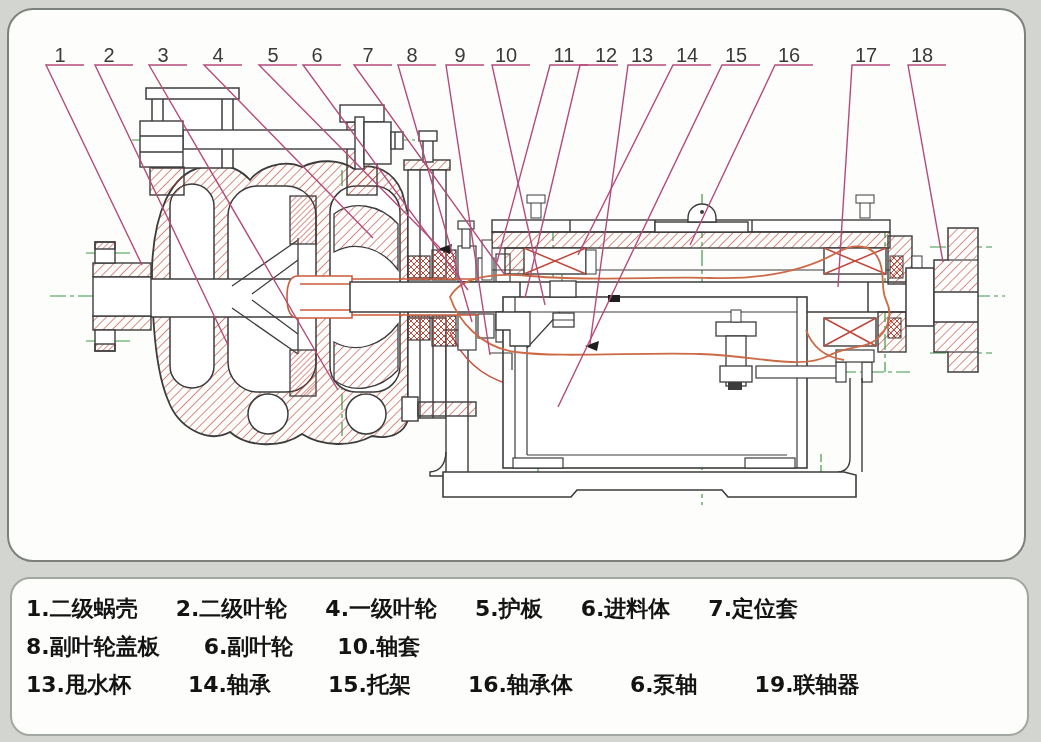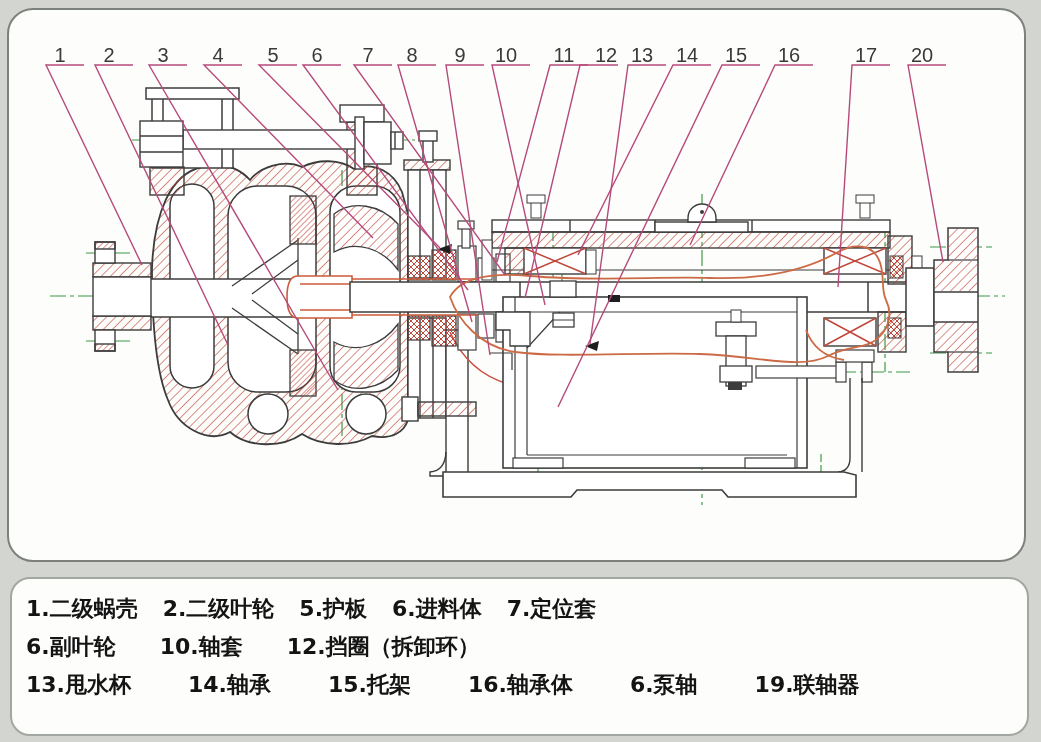--- a/index.html
+++ b/index.html
@@ -4,21 +4,21 @@
 <style>
   html,body{margin:0;padding:0;background:#d3d6d0;font-family:"Liberation Sans",sans-serif;}
   #stage{position:relative;width:1041px;height:742px;background:#d3d6d0;overflow:hidden;}
   .card{position:absolute;background:#fdfdfb;border:2px solid #90948f;box-sizing:border-box;}
   #drawCard{left:7px;top:8px;width:1019px;height:554px;border-radius:26px;border-color:#7d817d;}
   #legendCard{left:10px;top:577px;width:1019px;height:159px;border-radius:20px;border-color:#a3a7a2;}
   #dwg{position:absolute;left:0;top:0;}
   .callout{position:absolute;width:44px;text-align:center;font-size:20px;color:#3a3a3a;}
   .legend-row{position:absolute;left:16px;display:flex;white-space:nowrap;
               font-family:"DejaVu Sans",sans-serif;font-weight:700;font-size:22px;color:#141414;}
-  .r1{top:17px;gap:25px;}
+  .r1{top:17px;gap:38px;}
   .r2{top:55px;gap:44px;}
   .r3{top:93px;gap:57px;}
 </style>
 </head>
 <body>
 
 <div id="stage">
 
   <div class="card" id="drawCard"></div>
   <div class="card" id="legendCard"></div>
@@ -291,34 +291,35 @@
   <div class="callout" style="left:390px;top:44px"><span>8</span></div>
   <div class="callout" style="left:438px;top:44px"><span>9</span></div>
   <div class="callout" style="left:484px;top:44px"><span>10</span></div>
   <div class="callout" style="left:542px;top:44px"><span>11</span></div>
   <div class="callout" style="left:584px;top:44px"><span>12</span></div>
   <div class="callout" style="left:620px;top:44px"><span>13</span></div>
   <div class="callout" style="left:665px;top:44px"><span>14</span></div>
   <div class="callout" style="left:714px;top:44px"><span>15</span></div>
   <div class="callout" style="left:767px;top:44px"><span>16</span></div>
   <div class="callout" style="left:844px;top:44px"><span>17</span></div>
-  <div class="callout" style="left:900px;top:44px"><span>20</span></div>
+  <div class="callout" style="left:900px;top:44px"><span>18</span></div>
 
   <div style="position:absolute;left:10px;top:577px;width:1019px;height:159px">
     <div class="legend-row r1">
       <span>1.二级蜗壳</span>
       <span>2.二级叶轮</span>
+      <span>4.一级叶轮</span>
       <span>5.护板</span>
       <span>6.进料体</span>
       <span>7.定位套</span>
     </div>
     <div class="legend-row r2">
+      <span>8.副叶轮盖板</span>
       <span>6.副叶轮</span>
       <span>10.轴套</span>
-      <span>12.挡圈（拆卸环）</span>
     </div>
     <div class="legend-row r3">
       <span>13.甩水杯</span>
       <span>14.轴承</span>
       <span>15.托架</span>
       <span>16.轴承体</span>
       <span>6.泵轴</span>
       <span>19.联轴器</span>
     </div>
   </div>

